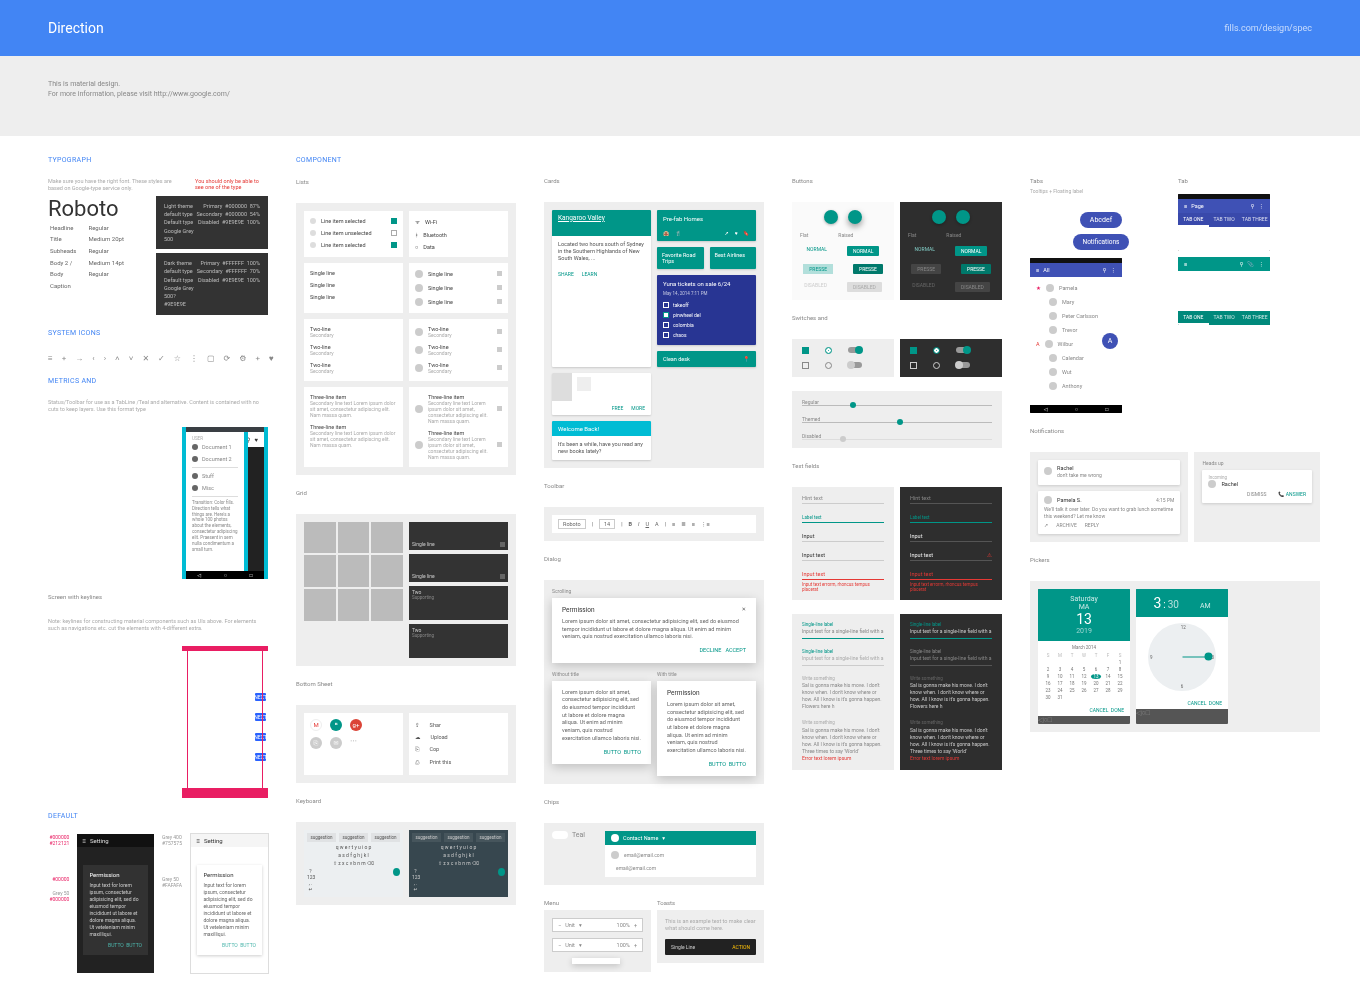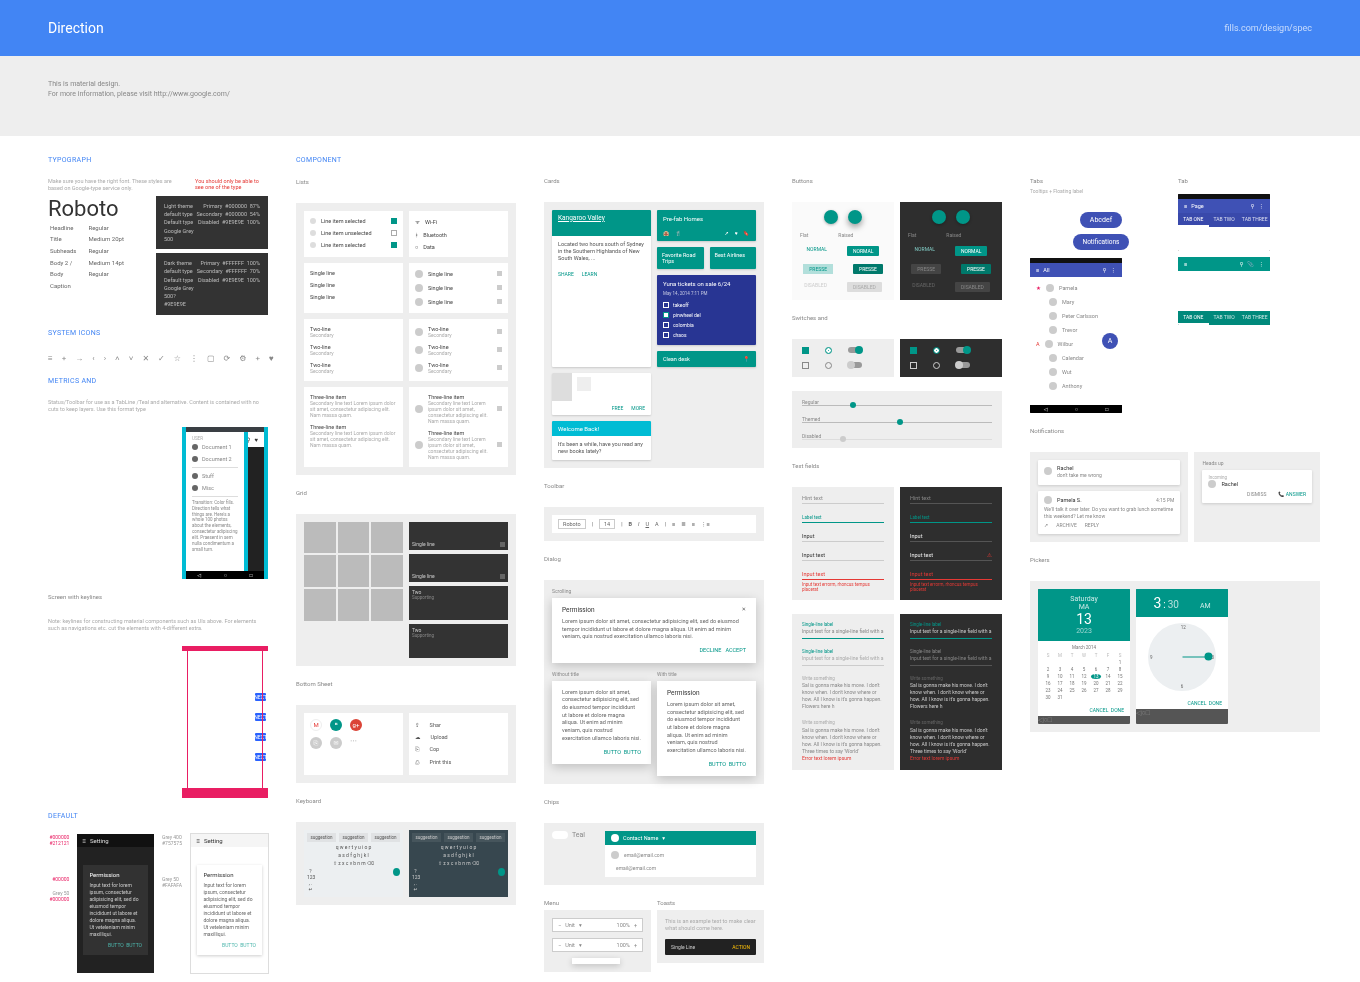--- a/index.html
+++ b/index.html
@@ -1167,21 +1167,21 @@
   </div>
 
   <div class="sub-label">Pickers</div>
   <div class="panel">
     <div class="picker-row">
       <div class="picker">
         <div class="phead">
           <div class="mid">Saturday</div>
           <div class="mid">MA</div>
           <div class="big">13</div>
-          <div class="mid" style="opacity:0.6">2023</div>
+          <div class="mid" style="opacity:0.6">2019</div>
         </div>
         <div class="cal-body">
           <div style="text-align:center;margin-bottom:3px">March 2014</div>
           <div class="cal-grid" id="cal-grid">
                 <div style="color: rgb(187, 187, 187);">S</div>
                 <div style="color: rgb(187, 187, 187);">M</div>
                 <div style="color: rgb(187, 187, 187);">T</div>
                 <div style="color: rgb(187, 187, 187);">W</div>
                 <div style="color: rgb(187, 187, 187);">T</div>
                 <div style="color: rgb(187, 187, 187);">F</div>

